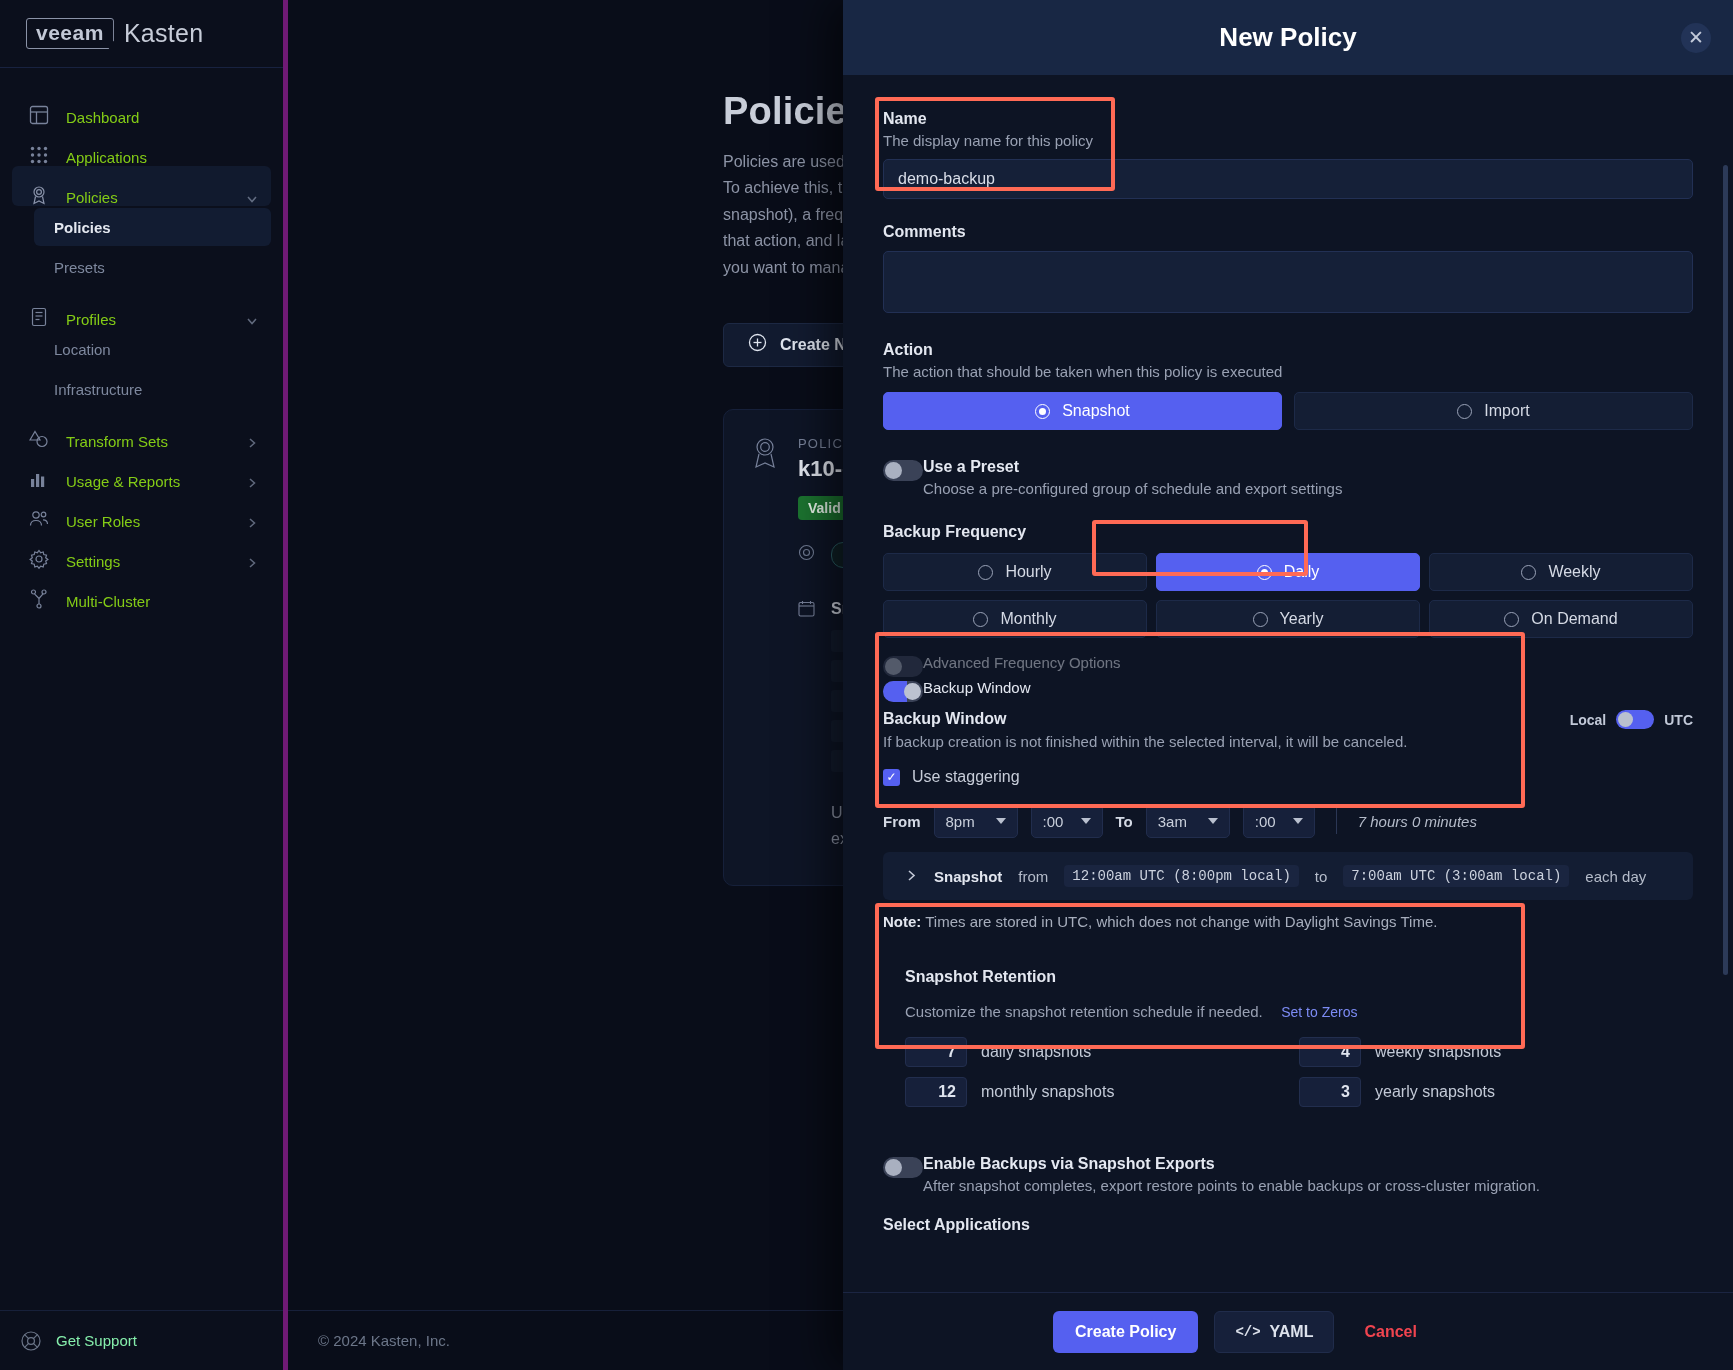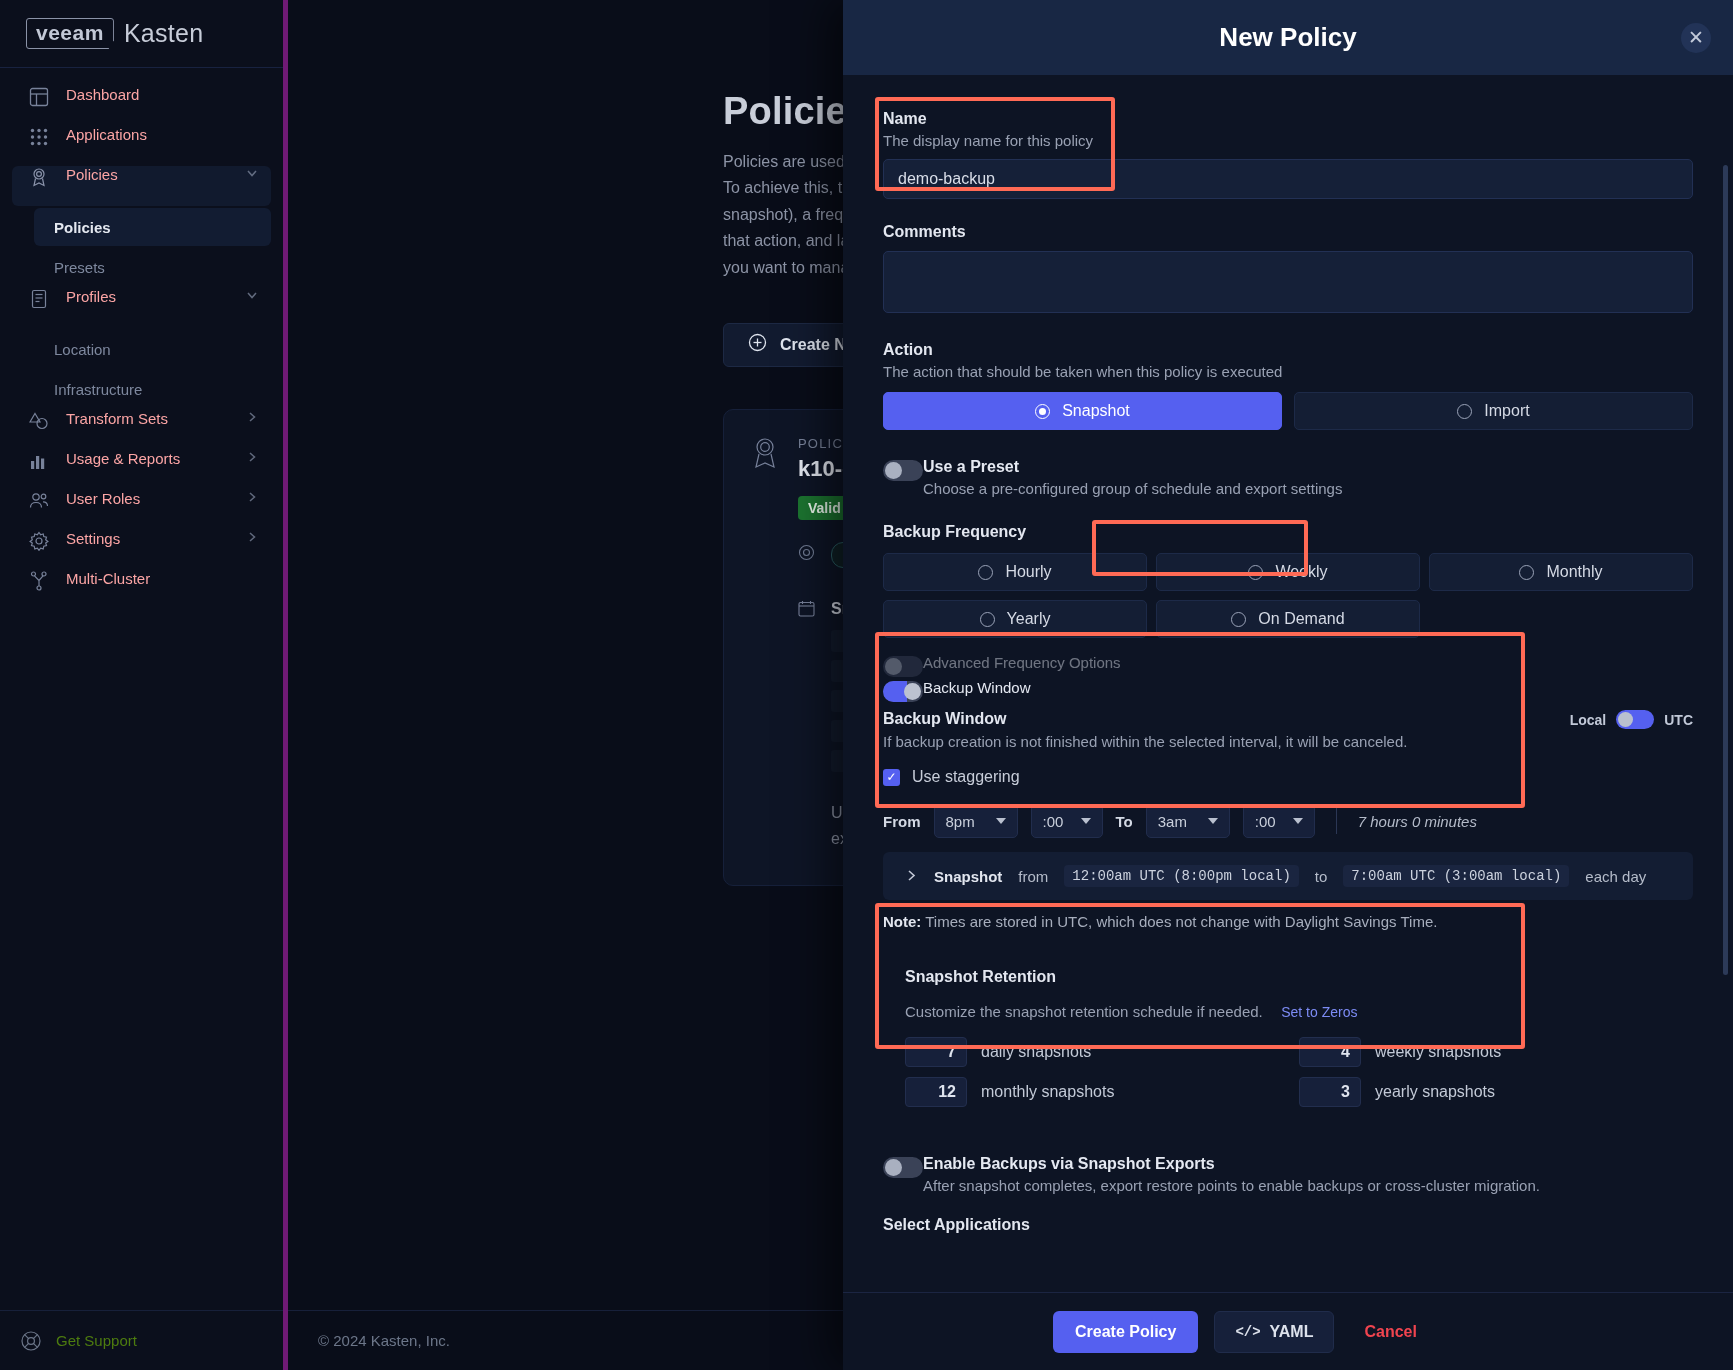--- a/index.html
+++ b/index.html
@@ -30,42 +30,42 @@
     font-size: 21px; font-weight: 700; letter-spacing: .5px;
     color: #c2c8d6;
     clip-path: polygon(0 0, 100% 0, 100% 72%, 94% 100%, 0 100%);
   }
   .brand-kasten {
     font-size: 25px; color: #c7ccd8; margin-left: 10px; font-weight: 400;
     letter-spacing: .3px;
   }
   .nav { flex: 1; padding-top: 18px; overflow: hidden; }
   .nav-item {
-    display: flex; align-items: flex-start;
+    display: flex; align-items: flex-end;
     height: 40px; margin: 0 12px 0 12px; padding: 0 12px 0 16px;
     border-radius: 6px; cursor: pointer;
-    color: #fca5a5; font-size: 15px;
+    color: #84cc16; font-size: 15px;
   }
   .nav-item.active-parent { background: #111a2e; }
   .nav-ico { width: 22px; height: 22px; margin-right: 16px; flex-shrink: 0;
              display:flex; align-items:center; justify-content:center; }
   .nav-ico svg { display:block; }
   .nav-label { flex: 1; }
   .nav-chev { width: 14px; height: 14px; opacity: .75; }
   .nav-sub {
     display: flex; align-items: center;
     height: 38px; margin: 2px 12px 2px 34px; padding-left: 20px;
     border-radius: 6px; cursor: pointer;
     font-size: 15px; color: #7e889e;
   }
   .nav-sub.selected { background: #121c32; color: #e4e8f0; font-weight: 700; }
   .support {
     height: 60px; flex-shrink: 0; border-top: 1px solid #17203a;
     display: flex; align-items: center; padding-left: 20px;
-    color: #4d7c0f; font-size: 15px;
+    color: #86efac; font-size: 15px;
   }
   .support .nav-ico { margin-right: 14px; }
 
   
   .main { flex: 1; position: relative; height: 1370px; overflow: hidden;
           background: #090d19; }
   .main-inner { padding: 90px 0 0 435px; }
   .page-title { font-size: 38px; font-weight: 700; color: #c9ced9; letter-spacing: .2px; }
   .page-desc { margin-top: 16px; font-size: 16px; line-height: 1.65;
                color: #8d94a6; max-width: 470px; }
@@ -611,20 +611,24 @@
         </div>
       </div>
 
       <div style="margin-top:26px">
         <div class="section-title">Backup Frequency</div>
         <div class="grid3">
           <div class="seg">
             <span class="radio"></span>
             <span>Hourly</span>
           </div>
+          <div class="seg sel">
+            <span class="radio"></span>
+            <span>Daily</span>
+          </div>
           <div class="seg">
             <span class="radio"></span>
             <span>Weekly</span>
           </div>
           <div class="seg">
             <span class="radio"></span>
             <span>Monthly</span>
           </div>
           <div class="seg">
             <span class="radio"></span>

